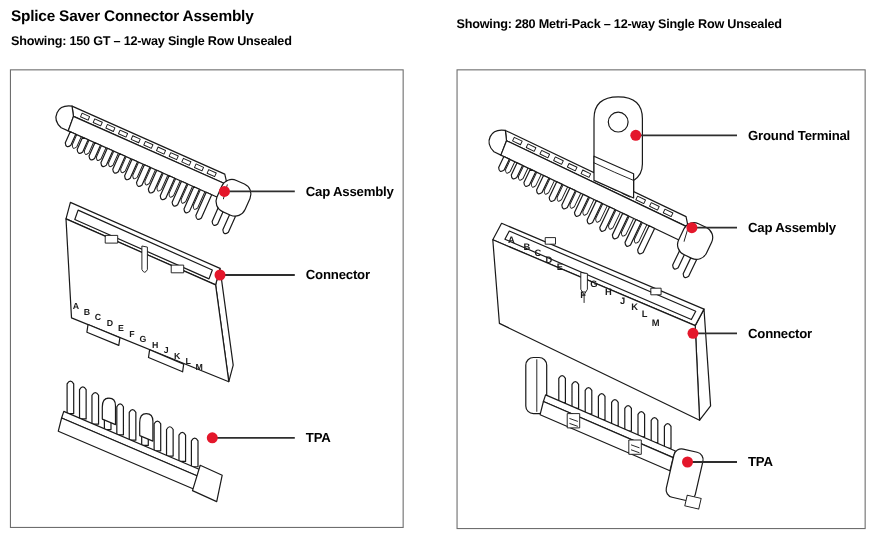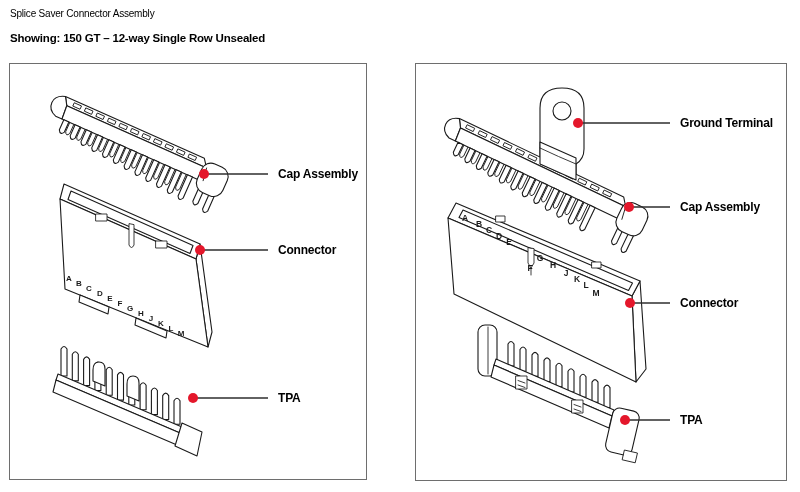--- a/index.html
+++ b/index.html
@@ -5,21 +5,21 @@
   :root { --ink:#1a1a1a; --dot:#e4172b; --frame:#6e6e6e; }
   * { box-sizing:border-box; }
   html,body { margin:0; padding:0; }
   body {
     width:800px; height:492px; overflow:hidden; position:relative;
     background:#fff; font-family:"Liberation Sans", sans-serif; color:#000;
   }
   .hdr { position:absolute; top:6px; }
   .hdr-left { left:10px; }
   .hdr-right { left:415px; }
-  .hdr h1 { margin:0; font-size:10px; font-weight:normal; letter-spacing:-0.2px; line-height:16px; }
+  .hdr h1 { margin:0; font-size:14px; font-weight:bold; letter-spacing:-0.2px; line-height:16px; }
   .hdr h2 { margin:10px 0 0 0; font-size:11.5px; font-weight:bold; letter-spacing:-0.2px; line-height:13px; }
   .frame { position:absolute; background:#fff; border:1.4px solid var(--frame); }
   .frame-left  { left:9px;  top:63px; width:358px; height:417px; }
   .frame-right { left:415px; top:63px; width:372px; height:418px; }
   svg { display:block; }
   .art  { fill:#fff; stroke:var(--ink); stroke-width:1.1; stroke-linejoin:round; stroke-linecap:round; }
   .thin { stroke-width:0.85; }
   .nofill { fill:none; }
   text.cav  { font-family:"Liberation Sans",sans-serif; font-size:8px;  font-weight:bold; fill:var(--ink); stroke:none; text-anchor:middle; }
   text.cav2 { font-size:8.5px; }
@@ -28,20 +28,21 @@
   .dot { fill:var(--dot); stroke:none; }
 </style>
 </head>
 <body>
 
 <header class="hdr hdr-left">
   <h1>Splice Saver Connector Assembly</h1>
   <h2>Showing: 150 GT – 12-way Single Row Unsealed</h2>
 </header>
 <header class="hdr hdr-right">
+  <h2>Showing: 280 Metri-Pack – 12-way Single Row Unsealed</h2>
 </header>
 
 <div class="frame frame-left">
 <svg width="355" height="414" viewBox="0 0 355 414">
 
   <g transform="translate(50,30) rotate(24)">
     <g class="art thin">
           <path d="M20.5,20 L20.5,32 Q22.75,37 25,32 L25,20 Z M32.8,20 L32.8,32.6 Q35.05,37.6 37.3,32.6 L37.3,20 Z M45.1,20 L45.1,33.2 Q47.35,38.2 49.6,33.2 L49.6,20 Z M57.400000000000006,20 L57.400000000000006,33.8 Q59.650000000000006,38.8 61.900000000000006,33.8 L61.900000000000006,20 Z M69.7,20 L69.7,34.4 Q71.95,39.4 74.2,34.4 L74.2,20 Z M82,20 L82,35 Q84.25,40 86.5,35 L86.5,20 Z M94.30000000000001,20 L94.30000000000001,35.6 Q96.55000000000001,40.6 98.80000000000001,35.6 L98.80000000000001,20 Z M106.60000000000001,20 L106.60000000000001,36.2 Q108.85000000000001,41.2 111.10000000000001,36.2 L111.10000000000001,20 Z M118.9,20 L118.9,36.8 Q121.15,41.8 123.4,36.8 L123.4,20 Z M131.2,20 L131.2,37.4 Q133.45,42.4 135.7,37.4 L135.7,20 Z M143.5,20 L143.5,38 Q145.75,43 148,38 L148,20 Z "></path>
         </g>
     <path class="art" d="M6,0 L158,0 L164,8 L11,8 Z"></path>

